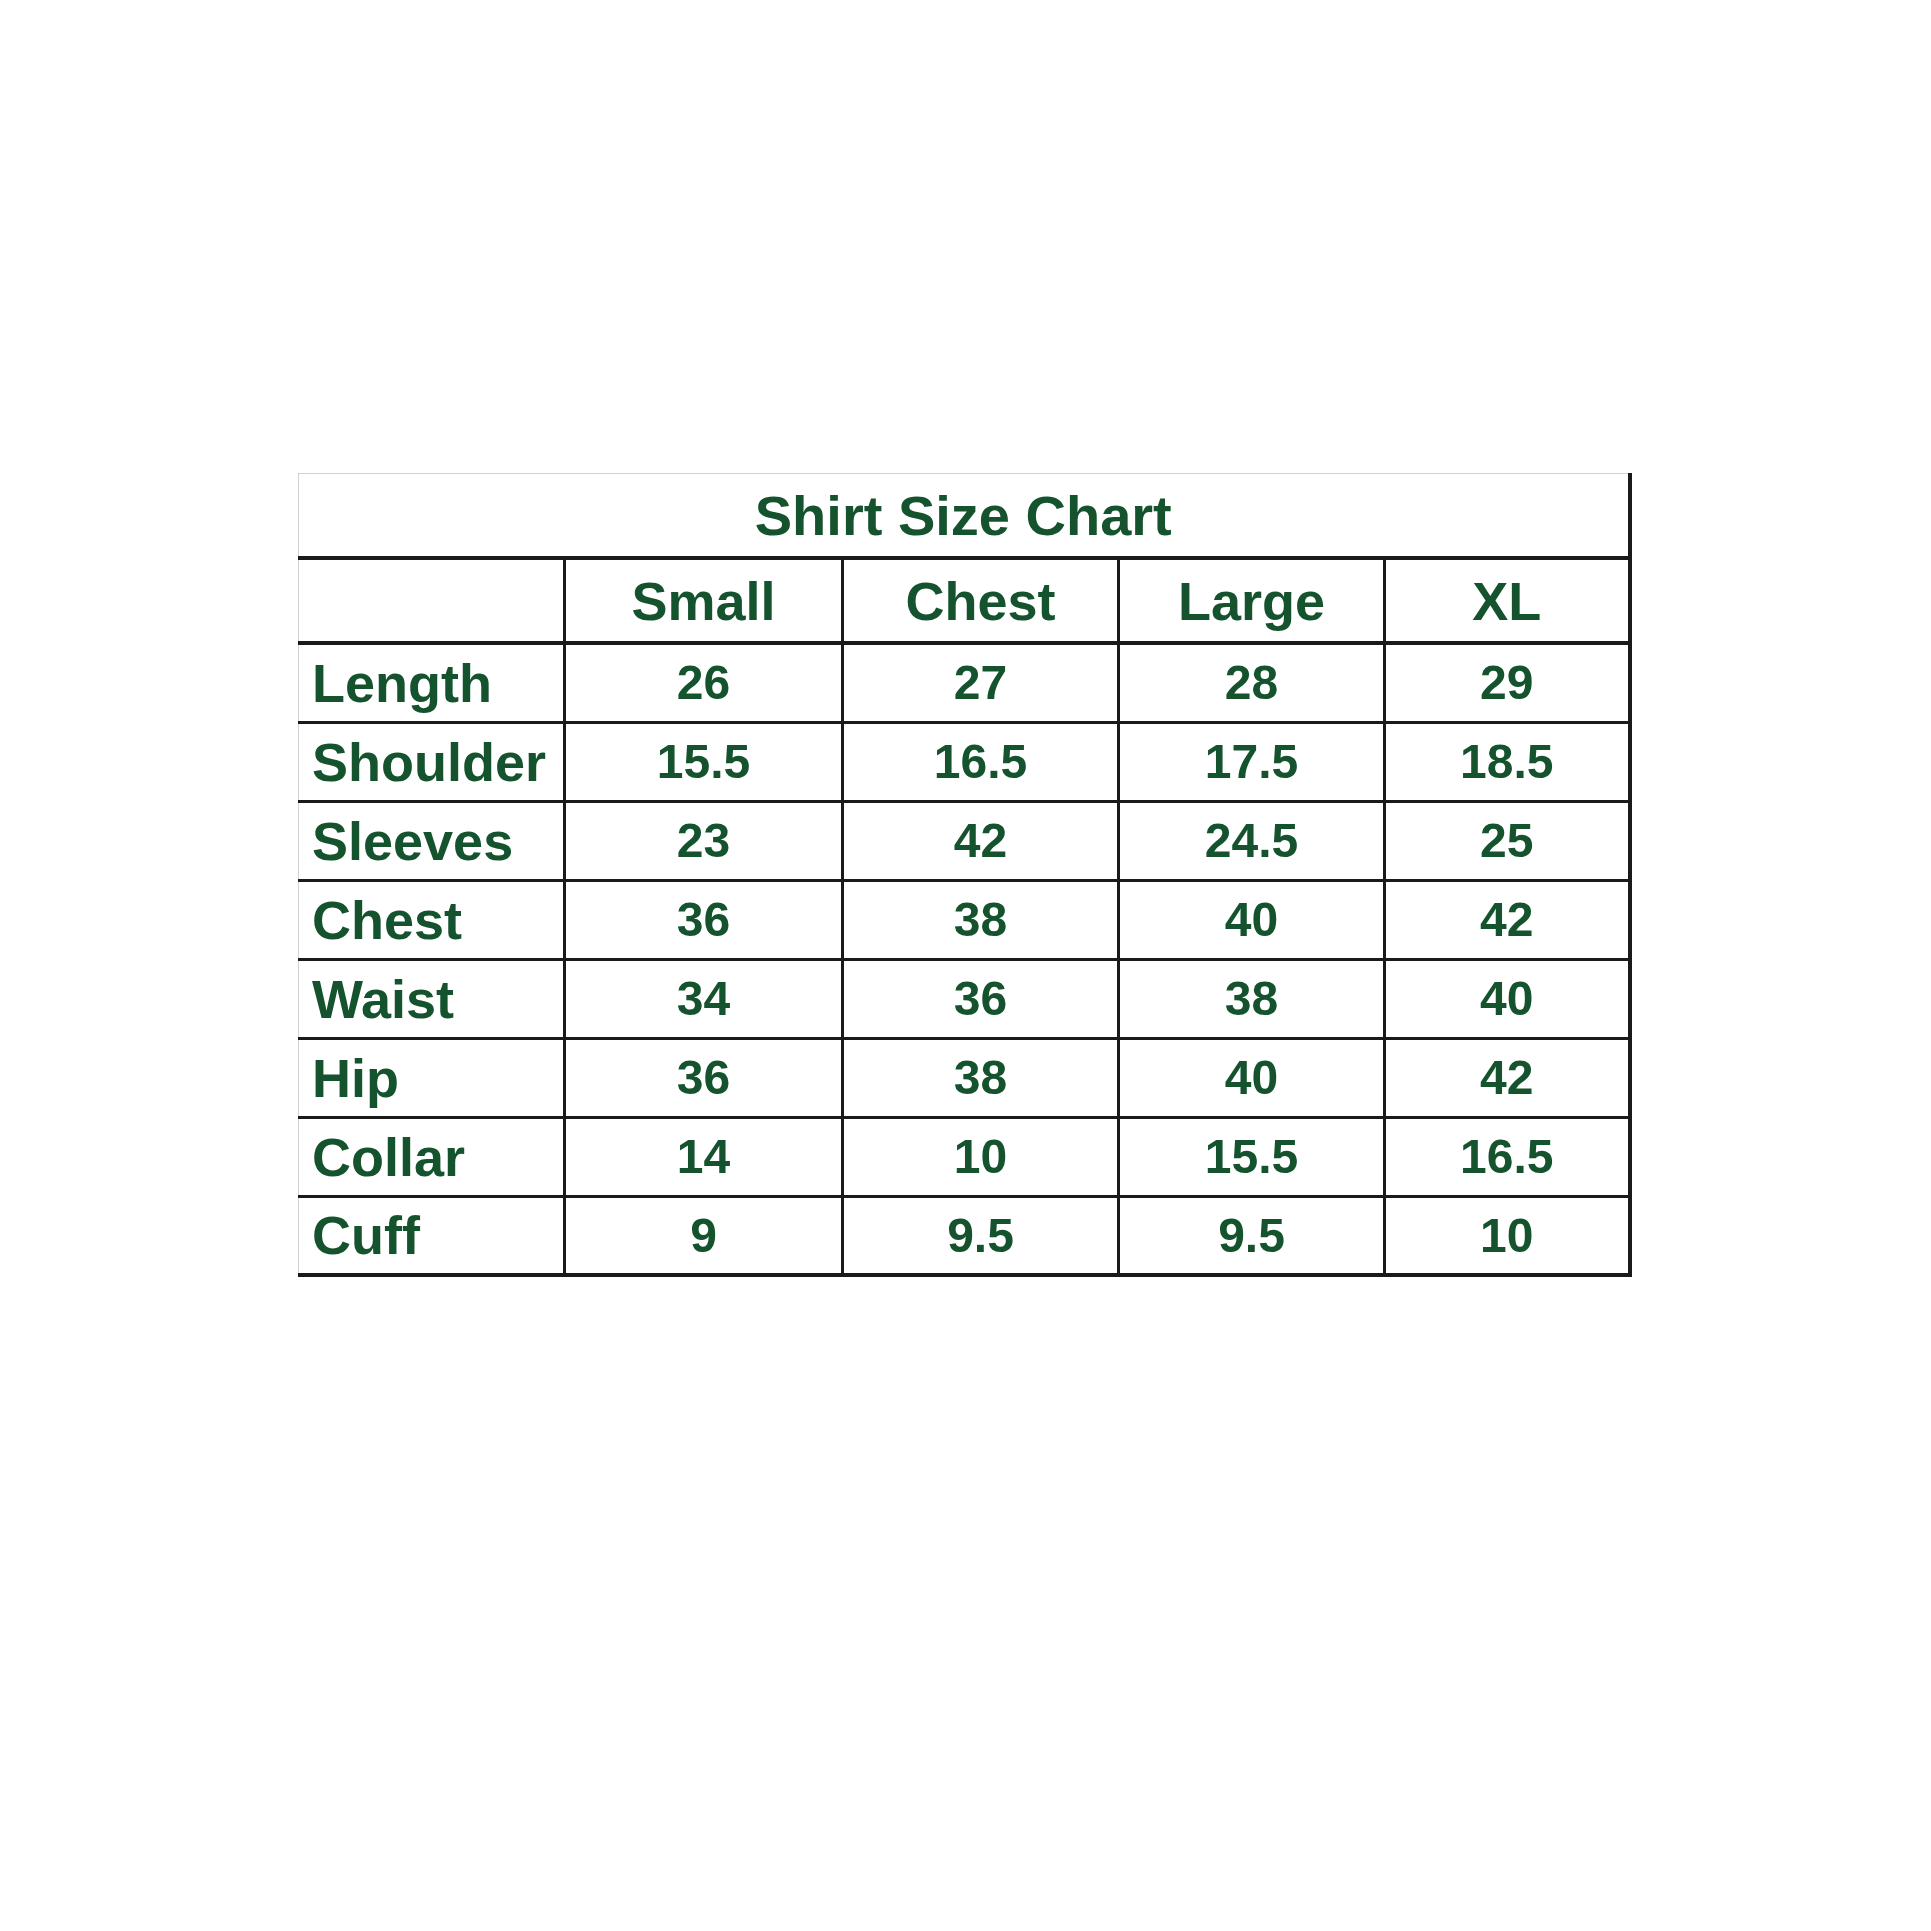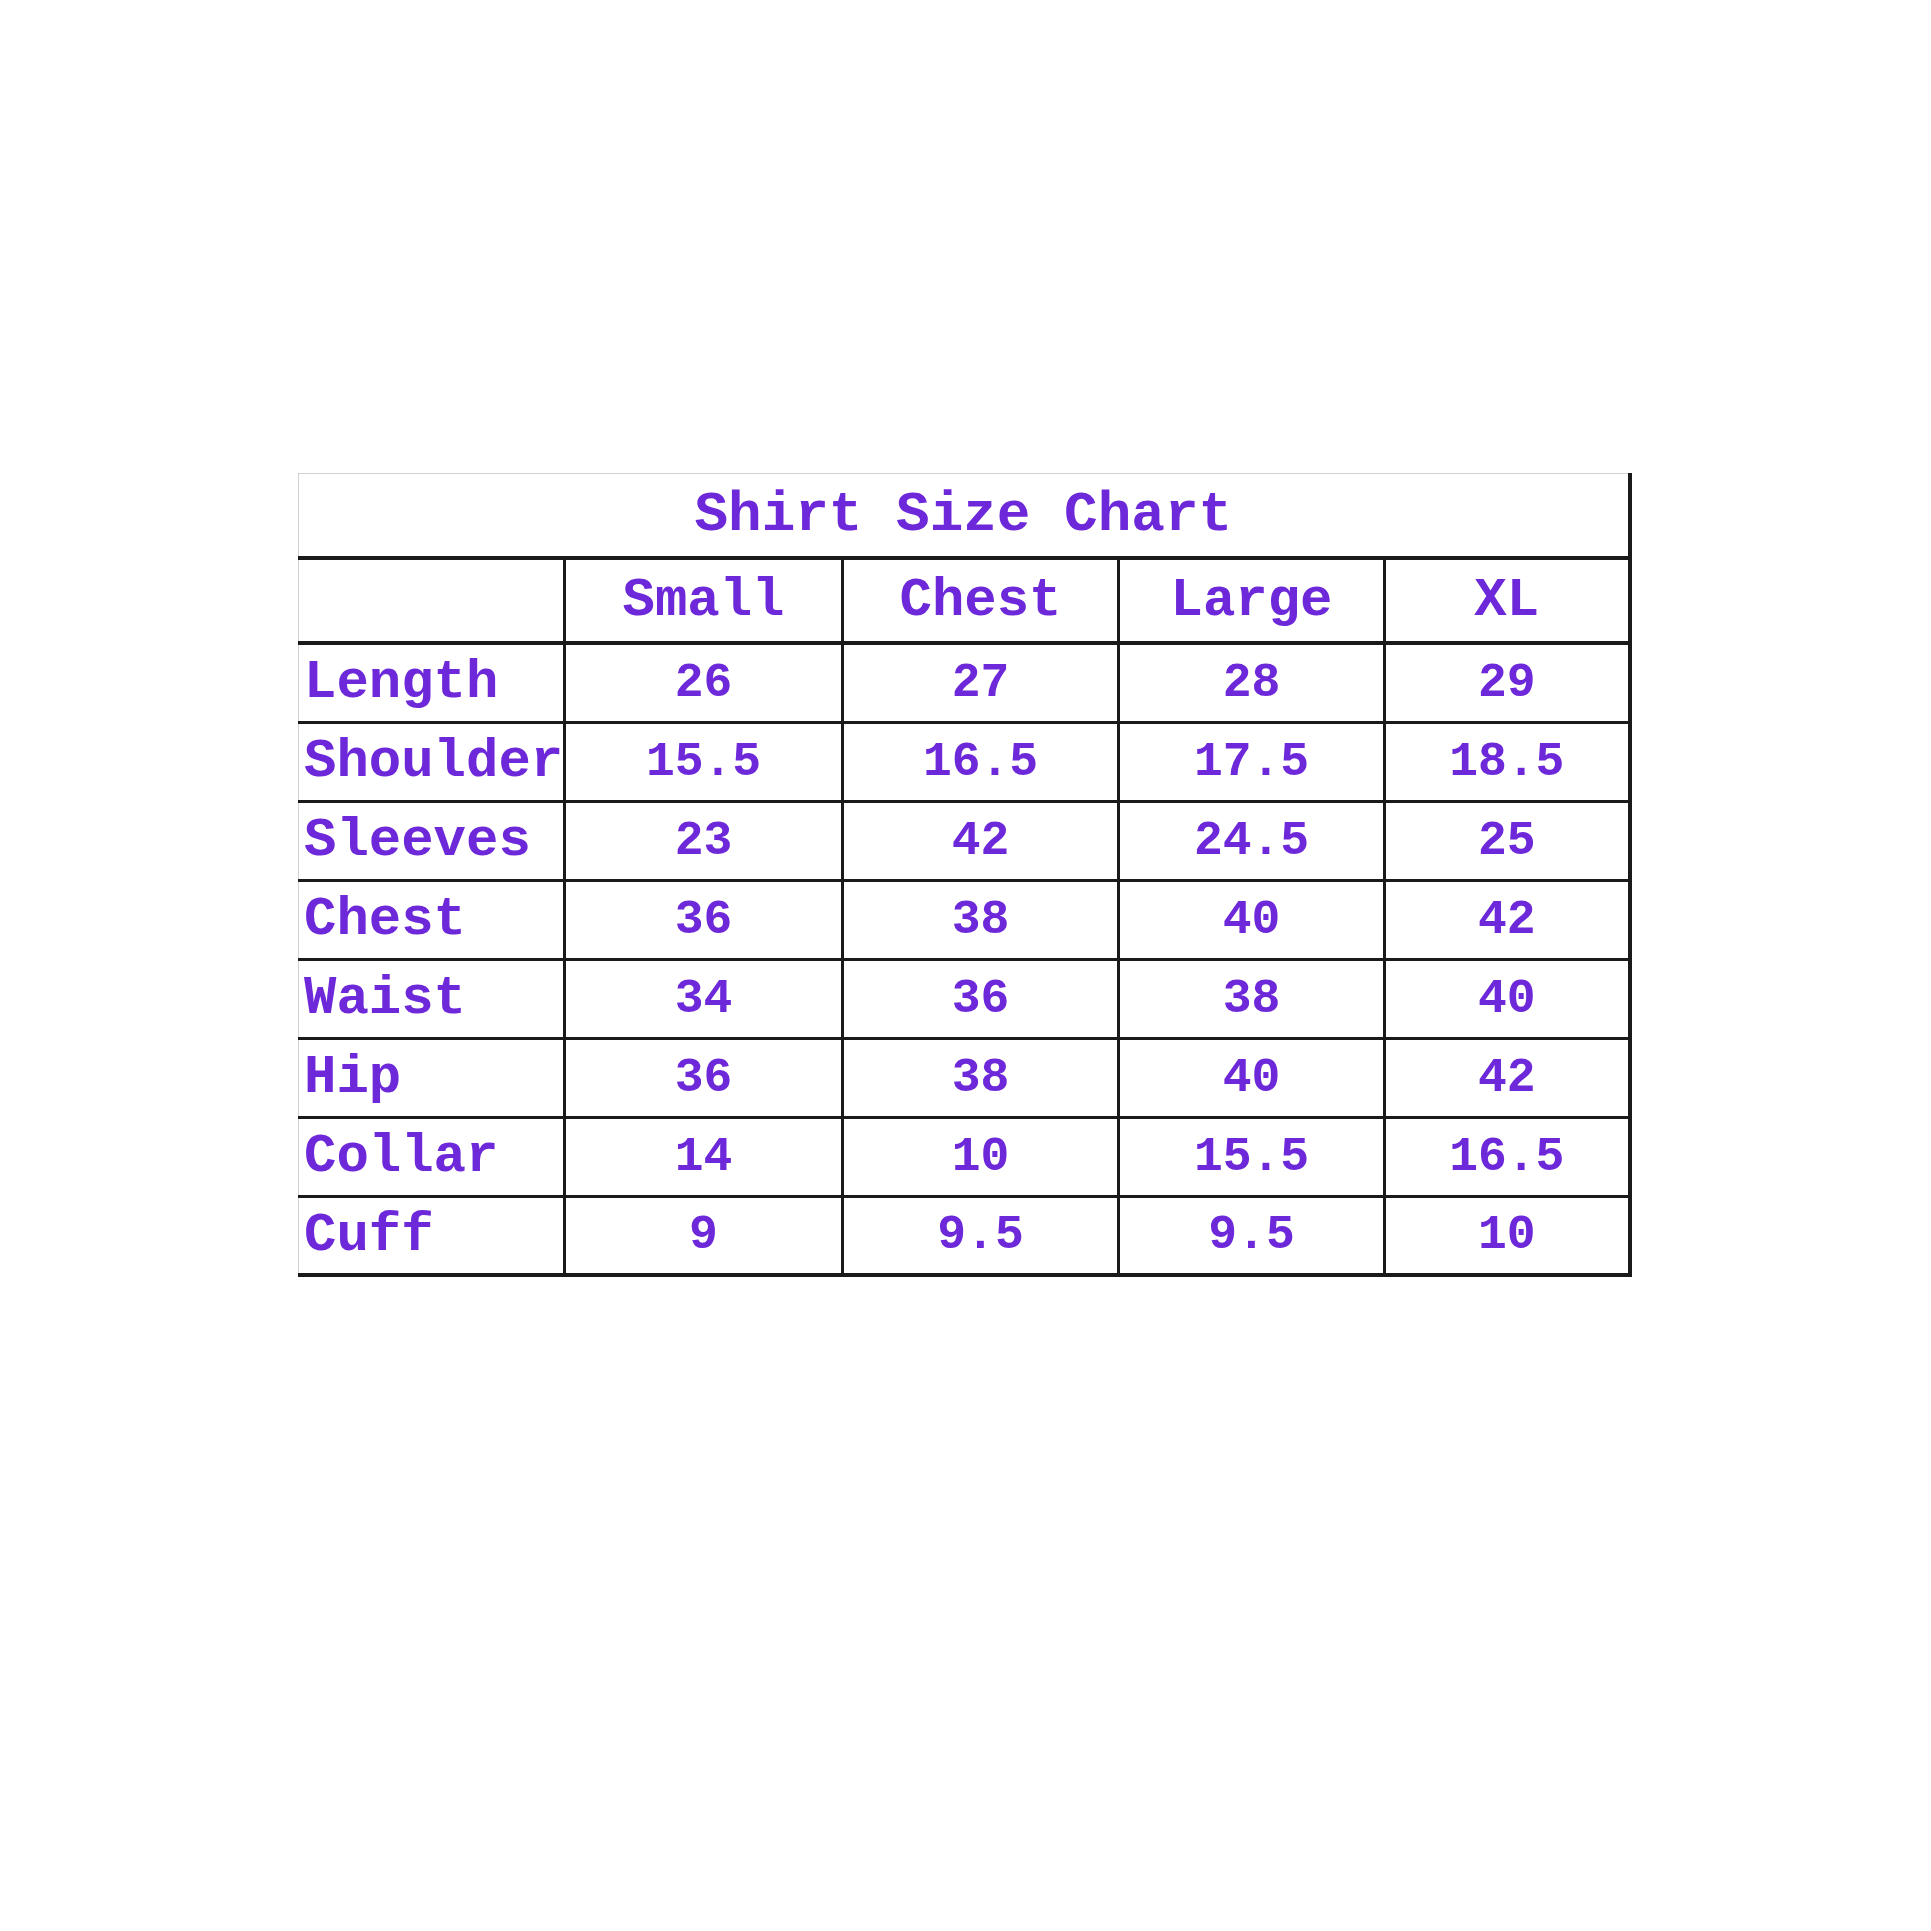--- a/index.html
+++ b/index.html
@@ -11,23 +11,23 @@
     overflow: hidden;
   }
   table.size-table {
     position: absolute;
     left: 298px;
     top: 473px;
     width: 1331px;
     border-collapse: collapse;
     table-layout: fixed;
     background: #ffffff;
-    font-family: Liberation Mono, monospace;
+    font-family: Liberation Sans, sans-serif;
     font-weight: 700;
-    color: #6d28d9;
+    color: #14532d;
     border-top: 1.9px solid #d2d2d2;
     border-left: 1.9px solid #d2d2d2;
     border-right: 4.8px solid #1a1a1a;
     border-bottom: 4.8px solid #1a1a1a;
     filter: blur(0.5px);
   }
   th, td { margin: 0; padding: 0; vertical-align: middle; }
   th.title-cell {
     height: 82px;
     font-size: 56px;
@@ -43,21 +43,21 @@
   }
   tr.header-row th.corner { border-left: none; }
   tbody tr.data-row { height: 79px; }
   tbody tr.data-row + tr.data-row th,
   tbody tr.data-row + tr.data-row td {
     border-top: 3.9px solid #1a1a1a;
   }
   tbody th.rowlabel {
     font-size: 54px;
     text-align: left;
-    padding-left: 5px;
+    padding-left: 13px;
   }
   tbody td.val {
     font-size: 48px;
     text-align: center;
     border-left: 3.9px solid #1a1a1a;
   }
 </style>
 </head>
 <body>
 

